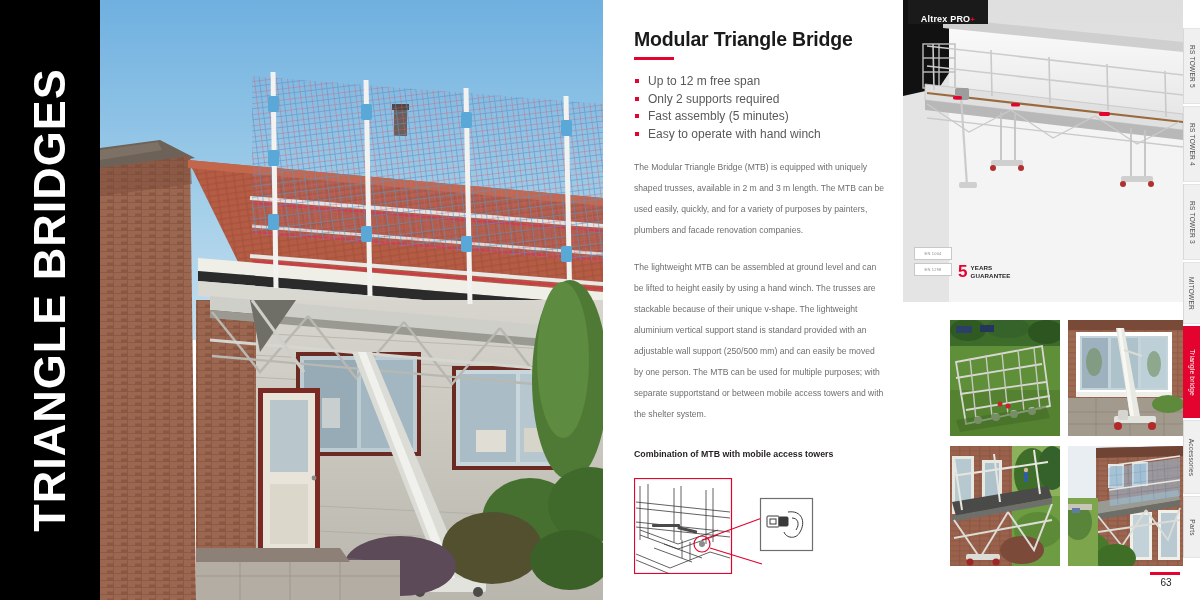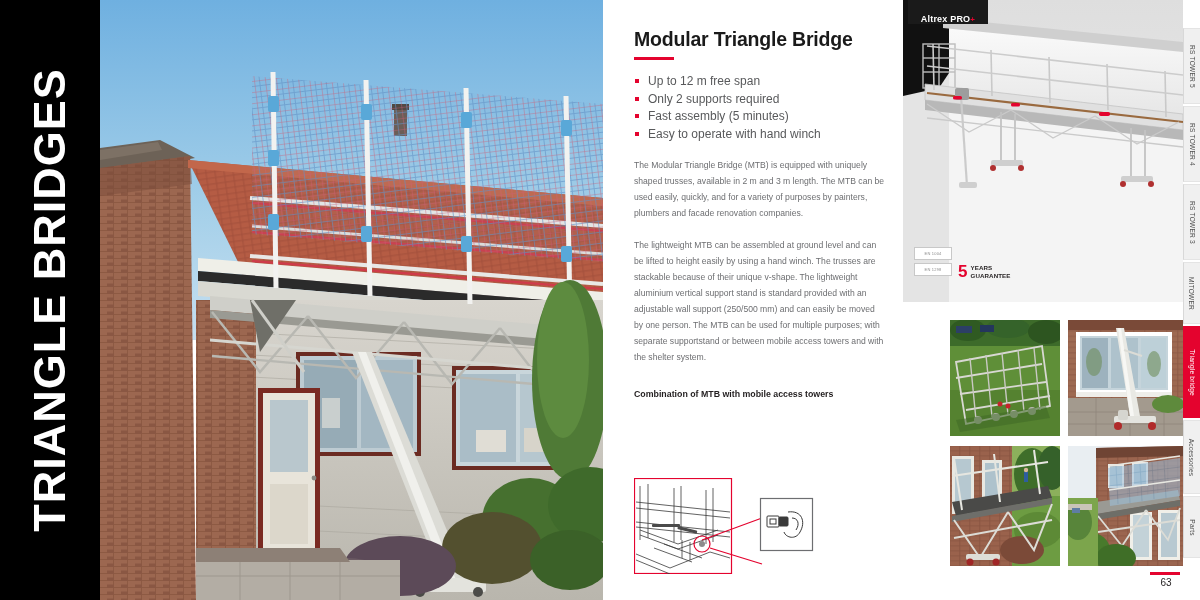--- a/index.html
+++ b/index.html
@@ -49,21 +49,21 @@
   ul.blist { list-style: none; margin-top: 14px; }
   ul.blist li {
     position: relative; padding-left: 14px;
     font-size: 12px; color: #58595b; line-height: 14.4px; margin-bottom: 3.2px;
   }
   ul.blist li::before {
     content: ""; position: absolute; left: 1px; top: 5px;
     width: 4px; height: 4px; background: #e4032e;
   }
   p.body {
-    font-size: 8.6px; color: #6d6e71; line-height: 16px; margin-top: 16px;
+    font-size: 8.6px; color: #6d6e71; line-height: 21px; margin-top: 16px;
     text-align: left;
   }
   h3.sub {
     font-size: 8.8px; font-weight: bold; color: #231f20; margin-top: 24px;
   }
   ul.blist2 { list-style: none; margin-top: 6px; }
   ul.blist2 li {
     position: relative; padding-left: 14px;
     font-size: 8.6px; color: #6d6e71; line-height: 12.2px; margin-bottom: 4px;
   }

